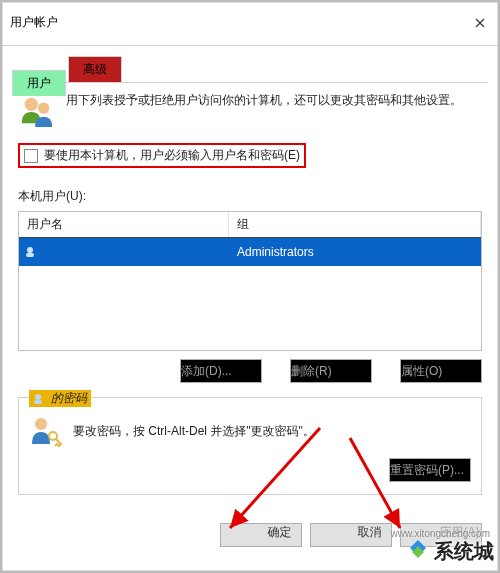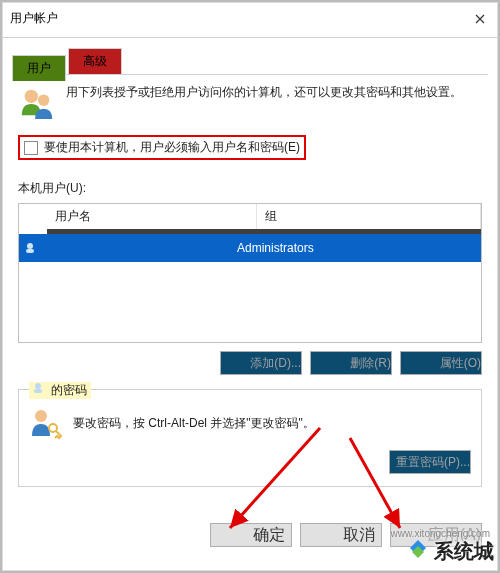--- a/index.html
+++ b/index.html
@@ -1,48 +1,48 @@
 <!DOCTYPE html>
 <html><head>
 <meta charset="utf-8">
 <style>
   * { box-sizing: border-box; font-family: "Microsoft YaHei", "SimSun", Arial, sans-serif; }
   body { margin: 0; width: 500px; height: 573px; background: #fff; overflow: hidden; position: relative; }
-  .titlebar { height: 38px; background: #fff; border-bottom: 1px solid #d0d0d0; display: flex; align-items: center; padding-left: 10px; justify-content: space-between; font-size: 12px; }
+  .titlebar { height: 46px; background: #fff; border-bottom: 1px solid #d0d0d0; display: flex; align-items: center; padding-left: 10px; justify-content: space-between; font-size: 12px; }
   .close-btn { width: 40px; height: 30px; display: flex; align-items: center; justify-content: center; font-size: 14px; color: #333; }
   .tabbar { margin: 10px 12px 0 12px; display: flex; border-bottom: 1px solid #d0d0d0; font-size: 12px; }
-  .tab { padding: 4px 14px; border: 1px solid #d0d0d0; border-bottom: none; background: #4d7c0f; margin-right: 2px; position: relative; top: 7px; }
+  .tab { padding: 4px 14px; border: 1px solid #d0d0d0; border-bottom: none; background: #86efac; margin-right: 2px; position: relative; top: 14px; }
   .tab.inactive { background: #b91c1c; top: 0; }
   .body { padding: 8px 18px; font-size: 12px; color: #222; }
   .intro { display: flex; gap: 10px; align-items: flex-start; margin-bottom: 14px; }
   .intro-icon { width: 38px; height: 38px; flex-shrink: 0; }
   .intro-text { line-height: 1.5; }
   .highlight-box { border: 2px solid #e00000; display: inline-flex; align-items: center; padding: 2px 4px; margin-bottom: 14px; }
   .checkbox { width: 14px; height: 14px; border: 1px solid #888; margin-right: 6px; background: #fff; }
   .label-check { font-size: 12px; }
   .section-label { margin: 6px 0; }
   .table-wrap { border: 1px solid #c0c0c0; height: 140px; background: #fff; margin-bottom: 8px; }
-  .thead { display: flex; background: #fff; border-bottom: 5px solid #404040; font-size: 12px; margin-left: 28px; }
+  .thead { display: flex; background: #fff; border-bottom: 1px solid #404040; font-size: 12px; }
   .th { padding: 4px 8px; border-right: 1px solid #e4e4e4; }
   .th1 { width: 210px; }
   .th2 { flex: 1; }
   .trow { display: flex; align-items: center; background: #0a64c8; color: #fff; height: 28px; font-size: 12px; }
   .td1 { width: 210px; padding-left: 6px; display: flex; align-items: center; gap: 4px; }
   .td2 { flex: 1; padding-left: 8px; }
   .user-mini-icon { width: 14px; height: 12px; }
   .btn-row { display: flex; justify-content: flex-end; gap: 8px; margin-bottom: 14px; }
-  .btn { min-width: 82px; height: 24px; border: 1px solid #adadad; background: #0c4a6e; font-size: 12px; color: #888; display: flex; align-items: center; justify-content: flex-end; }
+  .btn { min-width: 82px; height: 24px; border: 1px solid #adadad; background: #000000; font-size: 12px; color: #888; display: flex; align-items: center; justify-content: flex-start; margin-left: 20px; }
   .btn.disabled { color: #a0a0a0; }
   .fieldset { border: 1px solid #d0d0d0; padding: 10px 10px 12px 10px; position: relative; }
-  .legend { position: absolute; top: -8px; left: 10px; background: #fef9c3; padding: 0 4px; font-size: 12px; display: flex; align-items: flex-start; gap: 4px; }
+  .legend { position: absolute; top: -8px; left: 10px; background: #eab308; padding: 0 4px; font-size: 12px; display: flex; align-items: center; gap: 4px; font-style: italic; }
   .pwd-row { display: flex; align-items: center; gap: 10px; margin-top: 6px; }
   .pwd-icon { width: 34px; height: 34px; flex-shrink: 0; }
   .pwd-btn-row { display: flex; justify-content: flex-end; margin-top: 10px; }
   .bottom-row { display: flex; justify-content: flex-end; gap: 8px; padding: 14px 18px; position: absolute; bottom: 12px; right: 0; left: 0; }
-  .btn2 { min-width: 82px; height: 24px; border: 1px solid #adadad; background: #e1e1e1; font-size: 16px; display: flex; align-items: center; justify-content: center; color: #333; padding-left: 37px; }
+  .btn2 { min-width: 82px; height: 24px; border: 1px solid #adadad; background: #e1e1e1; font-size: 12px; display: flex; justify-content: center; color: #333; padding-left: 37px; }
   .btn2.disabled { color: #a0a0a0; }
   .arrow-overlay { position: absolute; pointer-events: none; }
   .watermark { position: absolute; right: 6px; bottom: 8px; display: flex; gap: 4px; font-weight: bold; color: #222; font-size: 20px; text-shadow: 0 0 4px #fff, 0 0 4px #fff; }
   .wm-logo { width: 24px; height: 24px; }
   .watermark-url { position: absolute; right: 10px; bottom: 34px; font-size: 10px; color: #888; text-shadow: 0 0 3px #fff; }
   .watermark-border { position: absolute; inset: 0; border: 2px solid #bbb; pointer-events:none; box-shadow: inset 0 0 0 1px #ddd; }
 </style>
 </head>
 <body>
 

